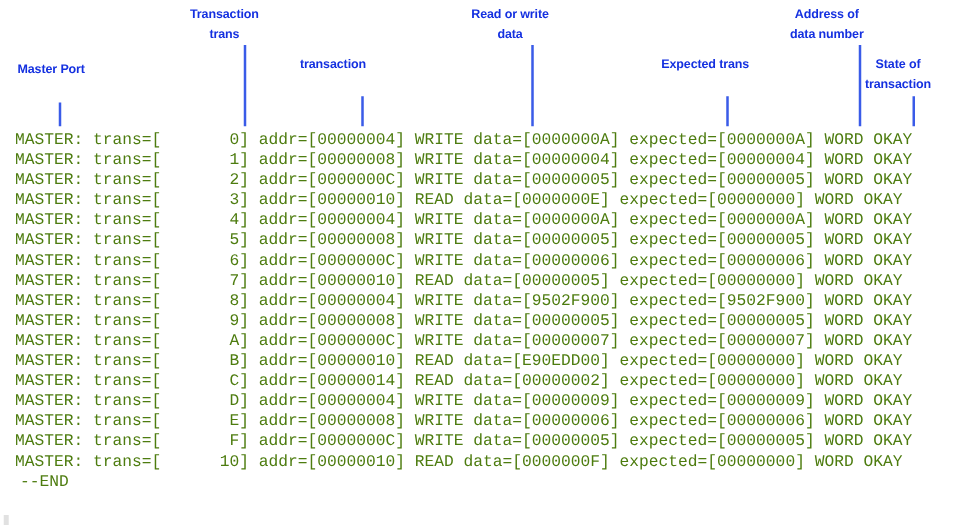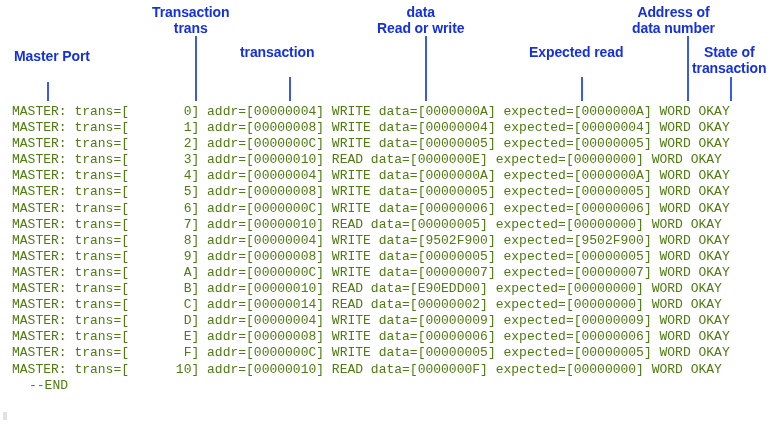--- a/index.html
+++ b/index.html
@@ -15,21 +15,21 @@
     overflow: hidden;
     font-family: "Liberation Sans", sans-serif;
   }
 
   
   .callout {
     position: absolute;
     color: #1430E0;
     font-family: "Liberation Sans", sans-serif;
     font-weight: bold;
-    font-size: 14px;
+    font-size: 10px;
     line-height: 16px;
     white-space: nowrap;
     text-align: center;
     letter-spacing: -0.1px;
   }
   .callout .ln { display: block; }
 
   
   .leader {
     position: absolute;
@@ -49,21 +49,21 @@
     line-height: 16.1px;
     white-space: pre;
   }
   .logline {
     display: block;
     padding-left: 12px;
     white-space: pre;
   }
   .endline {
     display: block;
-    padding-left: 29px;
+    padding-left: 16px;
     white-space: pre;
   }
   .artifact {
     position: absolute;
     left: 3px;
     top: 412px;
     width: 4px;
     height: 8px;
     background: #d7d7d7;
     opacity: 0.75;
@@ -82,26 +82,26 @@
       <div class="callout" style="left: 152px; top: 4px;">
         <span class="ln">Transaction</span>
         <span class="ln">trans</span>
       </div>
       <div class="leader" style="left: 195px; top: 36px; height: 65px;"></div>
       <div class="callout" style="left: 240px; top: 44px;">
         <span class="ln">transaction</span>
       </div>
       <div class="leader" style="left: 289px; top: 77px; height: 24px;"></div>
       <div class="callout" style="left: 377px; top: 4px;">
+        <span class="ln">Read or write</span>
         <span class="ln">data</span>
-        <span class="ln">Read or write</span>
       </div>
       <div class="leader" style="left: 425px; top: 36px; height: 65px;"></div>
       <div class="callout" style="left: 529px; top: 44px;">
-        <span class="ln">Expected read</span>
+        <span class="ln">Expected trans</span>
       </div>
       <div class="leader" style="left: 581px; top: 77px; height: 24px;"></div>
       <div class="callout" style="left: 632px; top: 4px;">
         <span class="ln">Address of</span>
         <span class="ln">data number</span>
       </div>
       <div class="leader" style="left: 687px; top: 36px; height: 65px;"></div>
       <div class="callout" style="left: 692px; top: 44px;">
         <span class="ln">State of</span>
         <span class="ln">transaction</span>

